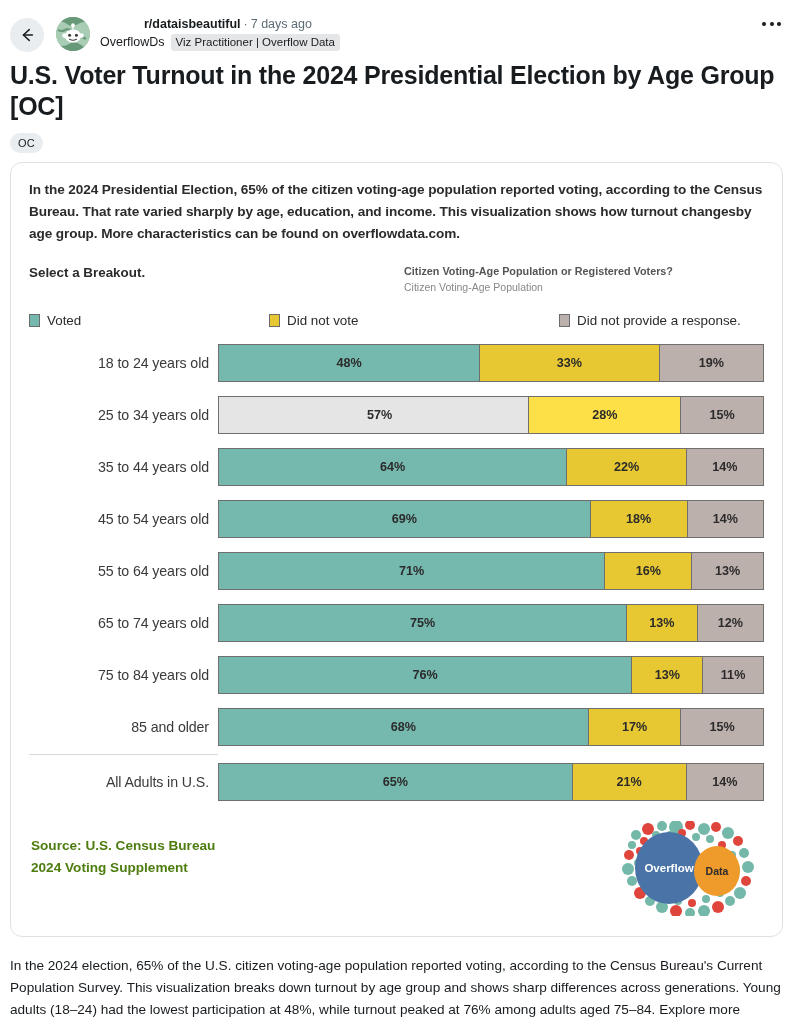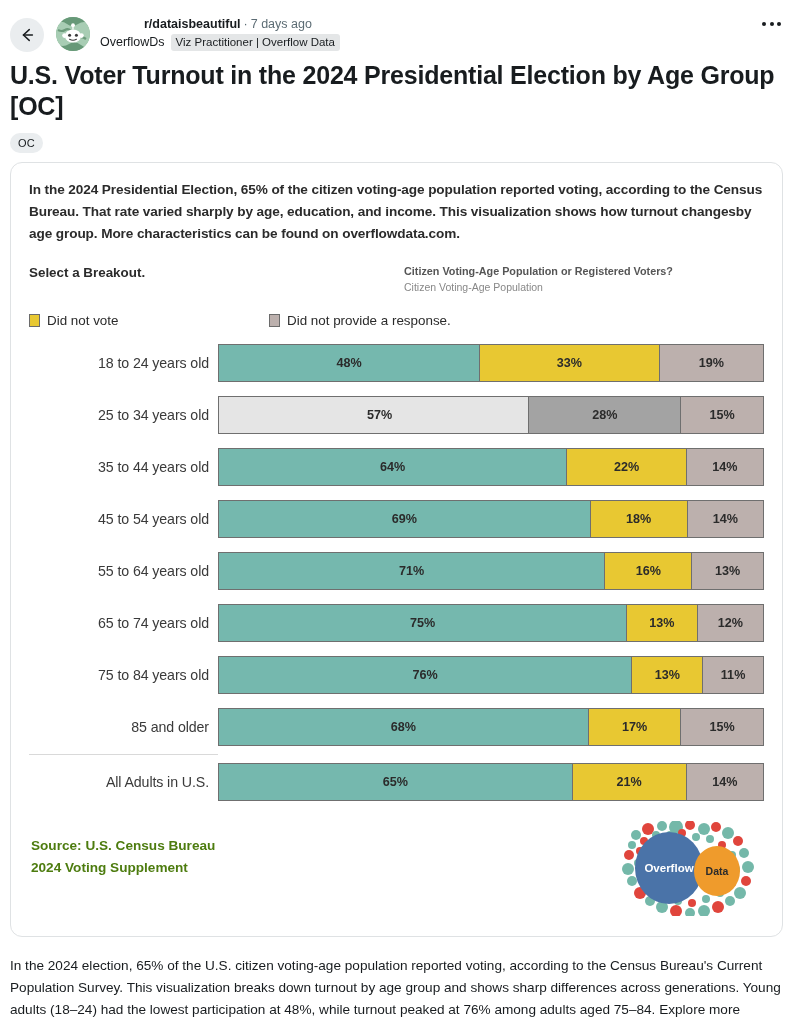--- a/index.html
+++ b/index.html
@@ -281,20 +281,24 @@
         <div class="breakout-title">Select a Breakout.</div>
       </div>
       <div>
         <div class="popq-title">Citizen Voting-Age Population or Registered Voters?</div>
         <div class="popq-value">Citizen Voting-Age Population</div>
       </div>
     </div>
 
     <div class="legend">
         <div class="legend-item">
+          <span class="swatch" style="background: rgb(117, 184, 174);"></span>
+          <span class="legend-label">Voted</span>
+        </div>
+        <div class="legend-item">
           <span class="swatch" style="background: rgb(232, 200, 50);"></span>
           <span class="legend-label">Did not vote</span>
         </div>
         <div class="legend-item">
           <span class="swatch" style="background: rgb(188, 176, 173);"></span>
           <span class="legend-label">Did not provide a response.</span>
         </div>
       </div>
 
     <div class="chart">
@@ -303,21 +307,21 @@
           <div class="bar">
             <div class="seg" style="width: 48%; background: rgb(117, 184, 174);">48%</div>
             <div class="seg" style="width: 33%; background: rgb(232, 200, 50);">33%</div>
             <div class="seg" style="width: 19%; background: rgb(188, 176, 173);">19%</div>
           </div>
         </div>
         <div class="chart-row">
           <div class="row-label">25 to 34 years old</div>
           <div class="bar">
             <div class="seg" style="width: 57%; background: #e5e5e5; padding-left: 12px;">57%</div>
-            <div class="seg" style="width: 28%; background: #a3a3a3;">28%</div>
+            <div class="seg" style="width: 28%; background: #fde047;">28%</div>
             <div class="seg" style="width: 15%; background: rgb(188, 176, 173);">15%</div>
           </div>
         </div>
         <div class="chart-row">
           <div class="row-label">35 to 44 years old</div>
           <div class="bar">
             <div class="seg" style="width: 64%; background: rgb(117, 184, 174);">64%</div>
             <div class="seg" style="width: 22%; background: rgb(232, 200, 50);">22%</div>
             <div class="seg" style="width: 14%; background: rgb(188, 176, 173);">14%</div>
           </div>

